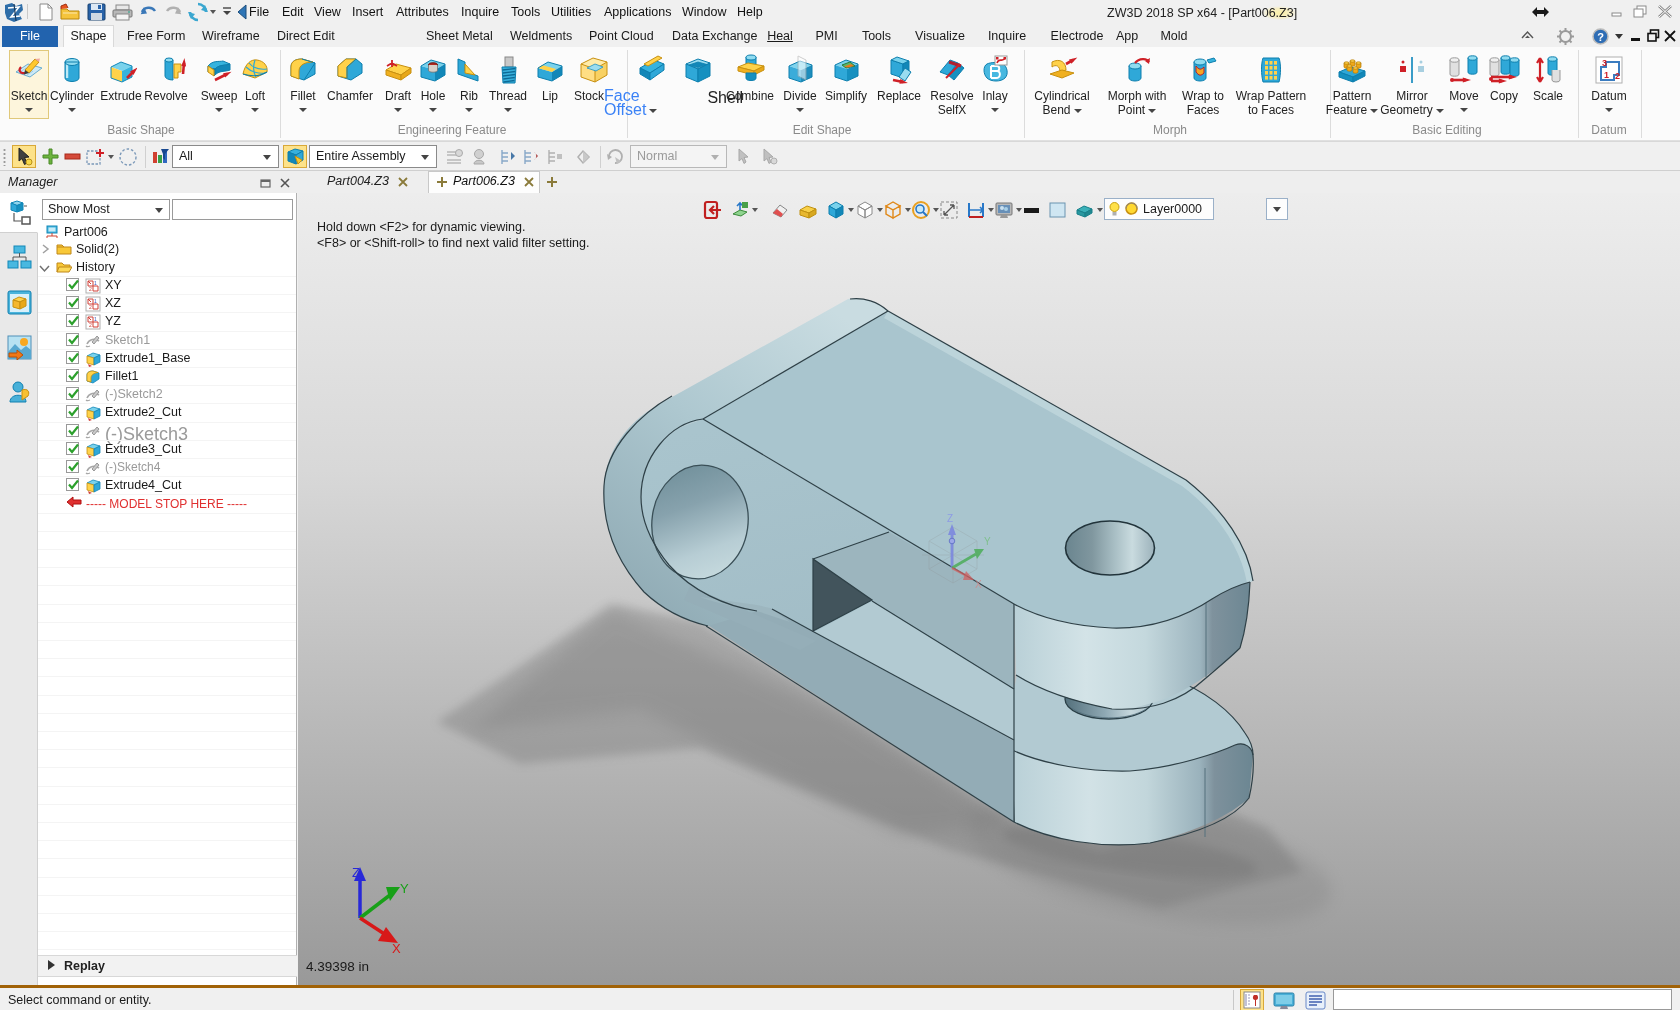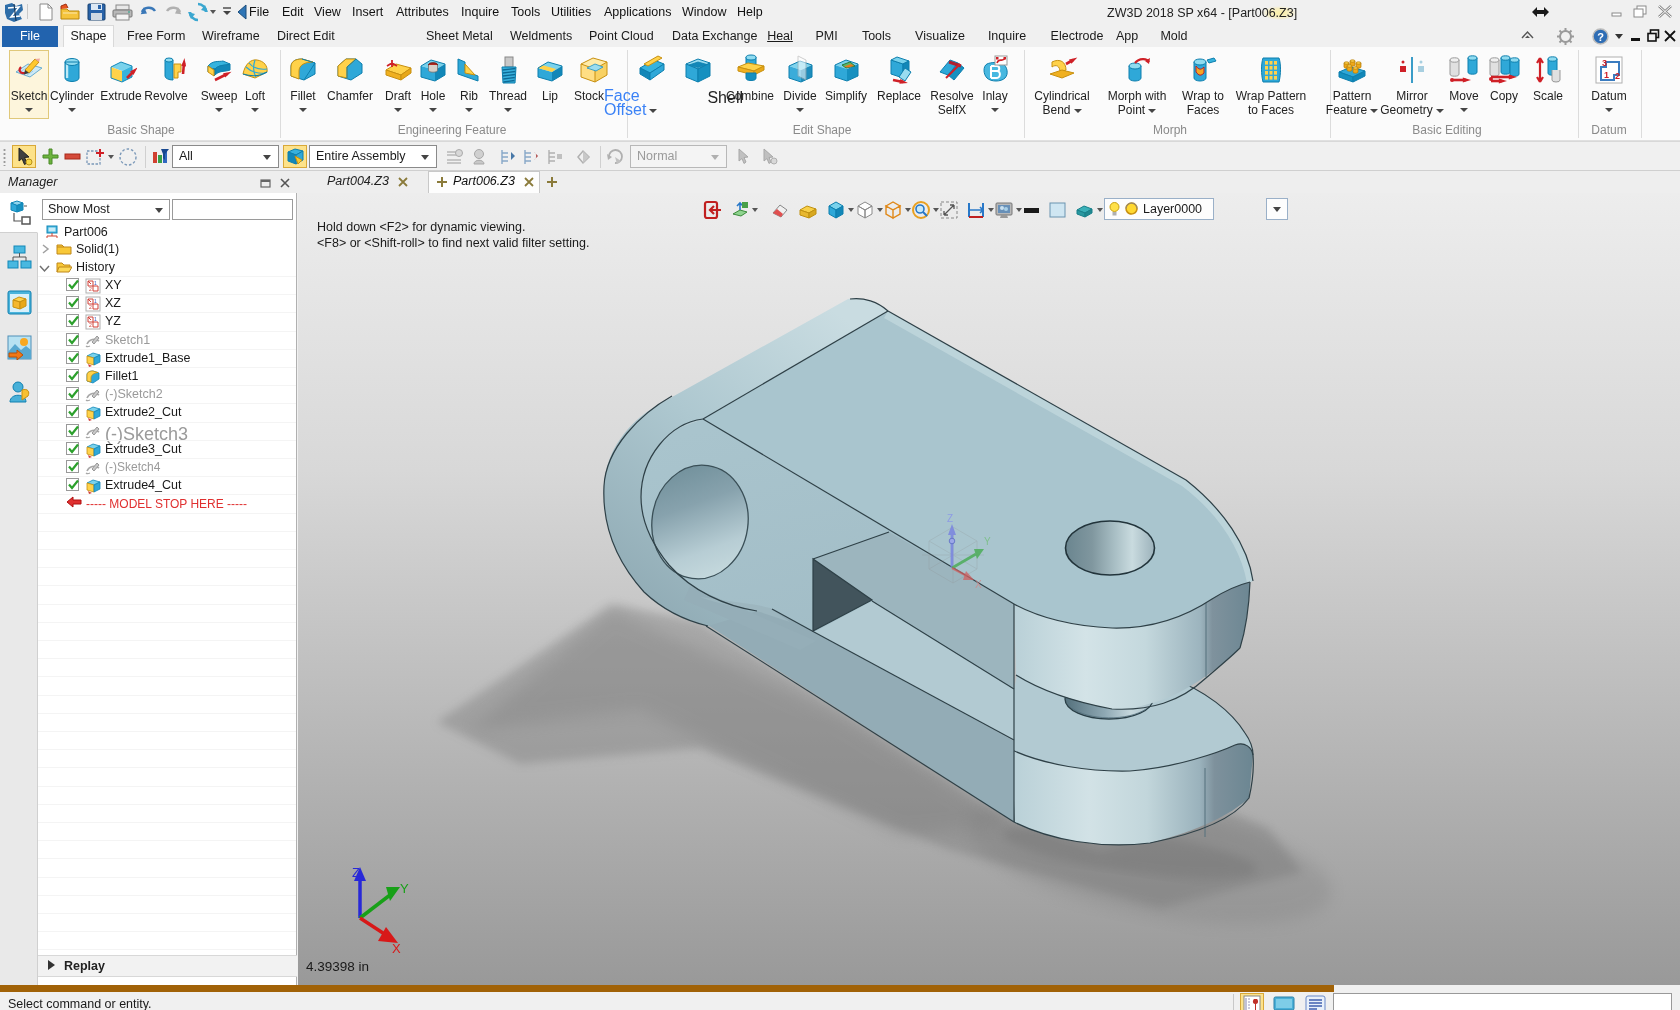--- a/index.html
+++ b/index.html
@@ -586,21 +586,21 @@
       </svg>
       <div class="abs" style="left:20px;top:2px;font-size:12.5px;white-space:nowrap">Part006</div>
     </div>
 <svg class="abs" style="left:40px;top:51px" width="10" height="10" viewBox="0 0 10 10">
       <path d="M3 1 L8 5 L3 9" fill="none" stroke="#a0a0a0" stroke-width="1.5"></path>
     </svg>
 <svg class="abs" style="left:56px;top:48px" width="16" height="16" viewBox="0 0 16 16">
       <path d="M1 13 L1 4 L6 4 L8 6 L15 6 L15 13 Z" fill="#f8c838" stroke="#c08818"></path>
       <path d="M1 6 L8 6" stroke="#c08818"></path>
     </svg>
-<div class="abs" style="left:76px;top:49px;font-size:12.5px;">Solid(1)</div>
+<div class="abs" style="left:76px;top:49px;font-size:12.5px;">Solid(2)</div>
 <svg class="abs" style="left:39px;top:70px" width="11" height="10" viewBox="0 0 11 10">
       <path d="M1 3 L5.5 8 L10 3" fill="none" stroke="#707070" stroke-width="1.5"></path>
     </svg>
 <svg class="abs" style="left:56px;top:66px" width="16" height="16" viewBox="0 0 16 16">
       <path d="M1 13 L1 4 L6 4 L8 6 L14 6 L14 8" fill="#f8c838" stroke="#c08818"></path>
       <path d="M3 8 L16 8 L13 13 L1 13 Z" fill="#fcd858" stroke="#c08818"></path>
     </svg>
 <div class="abs" style="left:76px;top:67px;font-size:12.5px;">History</div>
 <div class="abs" style="left:66px;top:85px;width:13px;height:13px;background:#fff;border:1px solid #999;"></div>
     <svg class="abs" style="left:67px;top:85px" width="13" height="13" viewBox="0 0 13 13">
@@ -997,21 +997,21 @@
       <path d="M32 55 L62 32" stroke="#18a018" stroke-width="3.5"></path>
       <path d="M58 24 L72 24 L62 38 Z" fill="#18a018"></path>
       <path d="M32 55 L58 72" stroke="#d81818" stroke-width="3.5"></path>
       <path d="M58 64 L70 80 L50 78 Z" fill="#d81818"></path>
       <text x="24" y="14" font-size="13" fill="#2828d8">Z</text>
       <text x="72" y="30" font-size="13" fill="#18a018">Y</text>
       <text x="64" y="90" font-size="13" fill="#d81818">X</text>
     </svg>
 <div class="abs" style="left:8px;top:766px;font-size:13.5px;color:#1a1a1a">4.39398 in</div>
 </div>
-<div class="abs" style="left:0;top:985px;width:1334px;height:25px;background:#f0f0f0;border-top:7px solid #a16207;">
+<div class="abs" style="left:0;top:985px;width:1680px;height:25px;background:#f0f0f0;border-top:3px solid #a16207;">
 <div class="abs" style="left:8px;top:5px;font-size:12.5px;color:#1a1a1a">Select command or entity.</div>
 <div class="abs" style="left:1233px;top:2px;width:1px;height:20px;background:#c8c8c8"></div>
 <div class="abs" style="left:1240px;top:1px;width:24px;height:22px;background:#fde28a;border:1px solid #d8a838;"></div>
 <svg class="abs" style="left:1243px;top:3px" width="18" height="18" viewBox="0 0 18 18">
       <rect x="1" y="1" width="16" height="16" fill="#fff" stroke="#888"></rect>
       <path d="M3 3 L3 15 M5 4 h2 M5 7 h2 M5 10 h2 M5 13 h2" stroke="#99b" stroke-width="1.2"></path>
       <path d="M11 4 C9 6 10 9 12 9 L12 15 L13 15 L13 9 C15 9 16 6 14 4 Z" fill="#c03028"></path>
     </svg>
 <svg class="abs" style="left:1272px;top:4px" width="24" height="18" viewBox="0 0 24 18">
       <rect x="2" y="1" width="20" height="13" rx="1.5" fill="#4ab0d8" stroke="#2a80a8"></rect>

